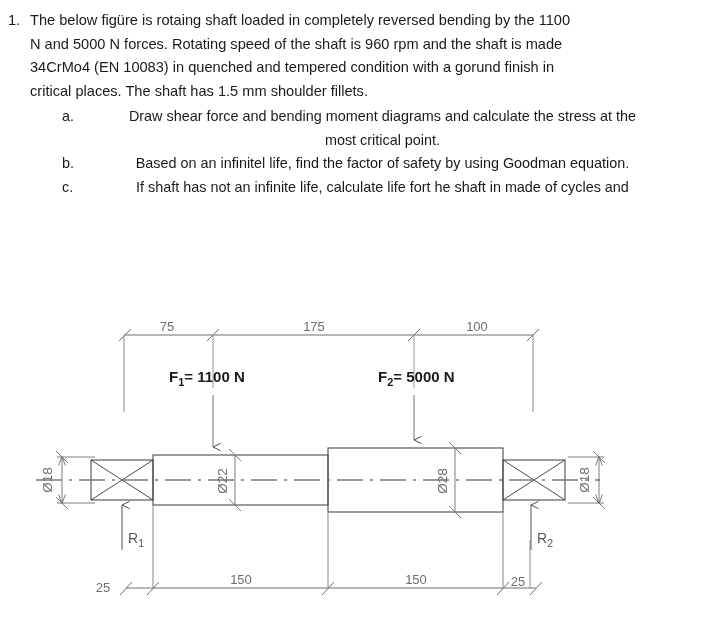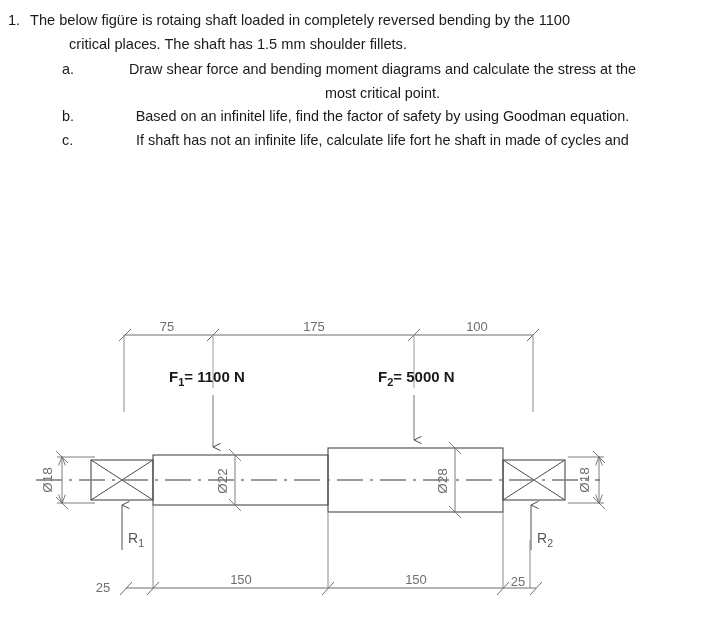--- a/index.html
+++ b/index.html
@@ -45,21 +45,20 @@
     padding-right: 18px;
     font-size: 14.6px;
     line-height: 23.5px;
     text-align: justify;
     text-justify: inter-word;
     color: #1a1a1a;
   }
 
   .q-body.last-line {
     text-align: left;
-    margin-left: 39px;
   }
 
   #question-block .q-intro {
     padding-top: 9px;
   }
 
   
   .sub-list {
     margin-top: 2px;
     padding-left: 62px;
@@ -122,20 +121,28 @@
   }
 </style>
 </head>
 <body>
 
 <div id="question-block">
 
   <div class="q-row q-intro">
     <div class="q-number">1.</div>
     <div class="q-body">The below figüre is rotaing shaft loaded in completely reversed bending by the 1100</div>
+  </div>
+  <div class="q-row">
+    <div class="q-number"></div>
+    <div class="q-body">N and 5000 N forces. Rotating speed of the shaft is 960 rpm and the shaft is made</div>
+  </div>
+  <div class="q-row">
+    <div class="q-number"></div>
+    <div class="q-body">34CrMo4 (EN 10083) in quenched and tempered condition with a gorund finish in</div>
   </div>
   <div class="q-row">
     <div class="q-number"></div>
     <div class="q-body last-line">critical places. The shaft has 1.5 mm shoulder fillets.</div>
   </div>
 
   <div class="sub-list">
 
     <div class="sub-row">
       <div class="sub-label">a.</div>

